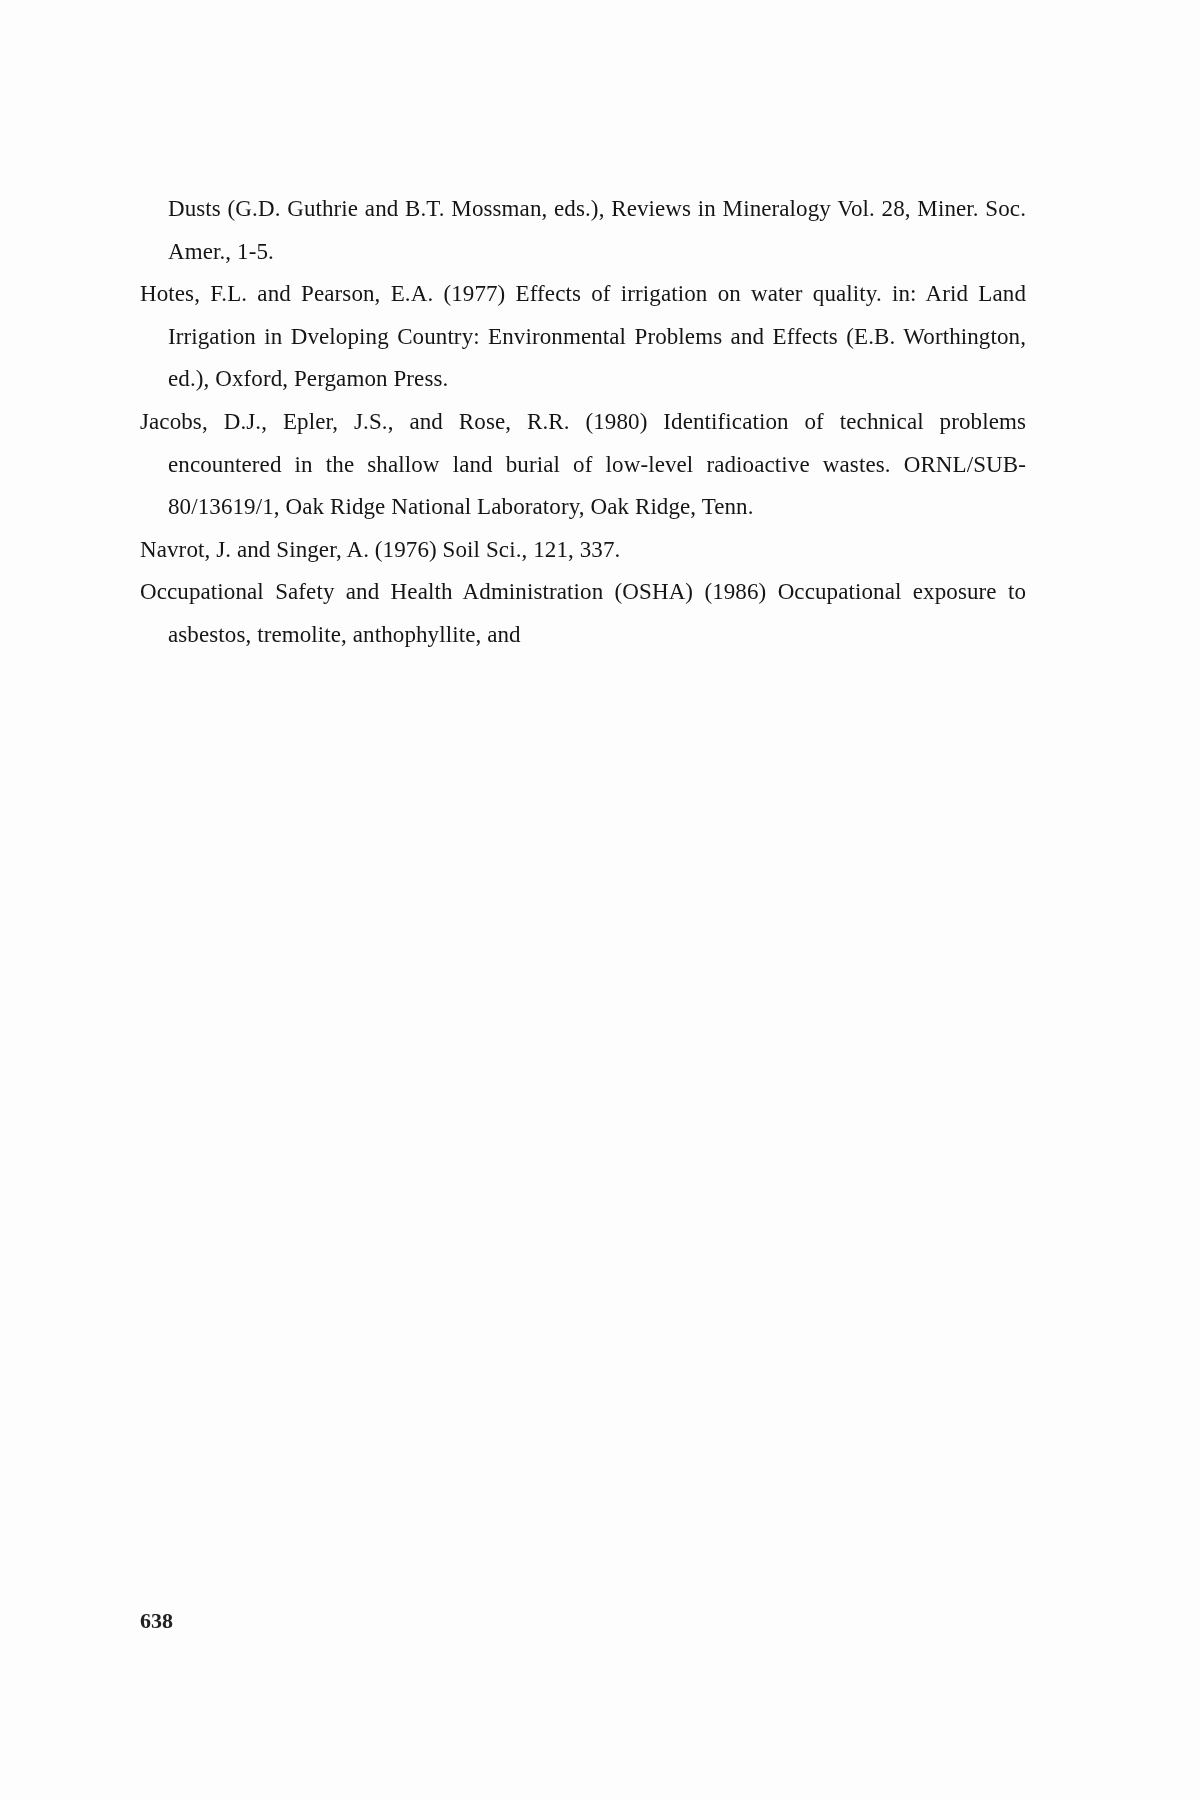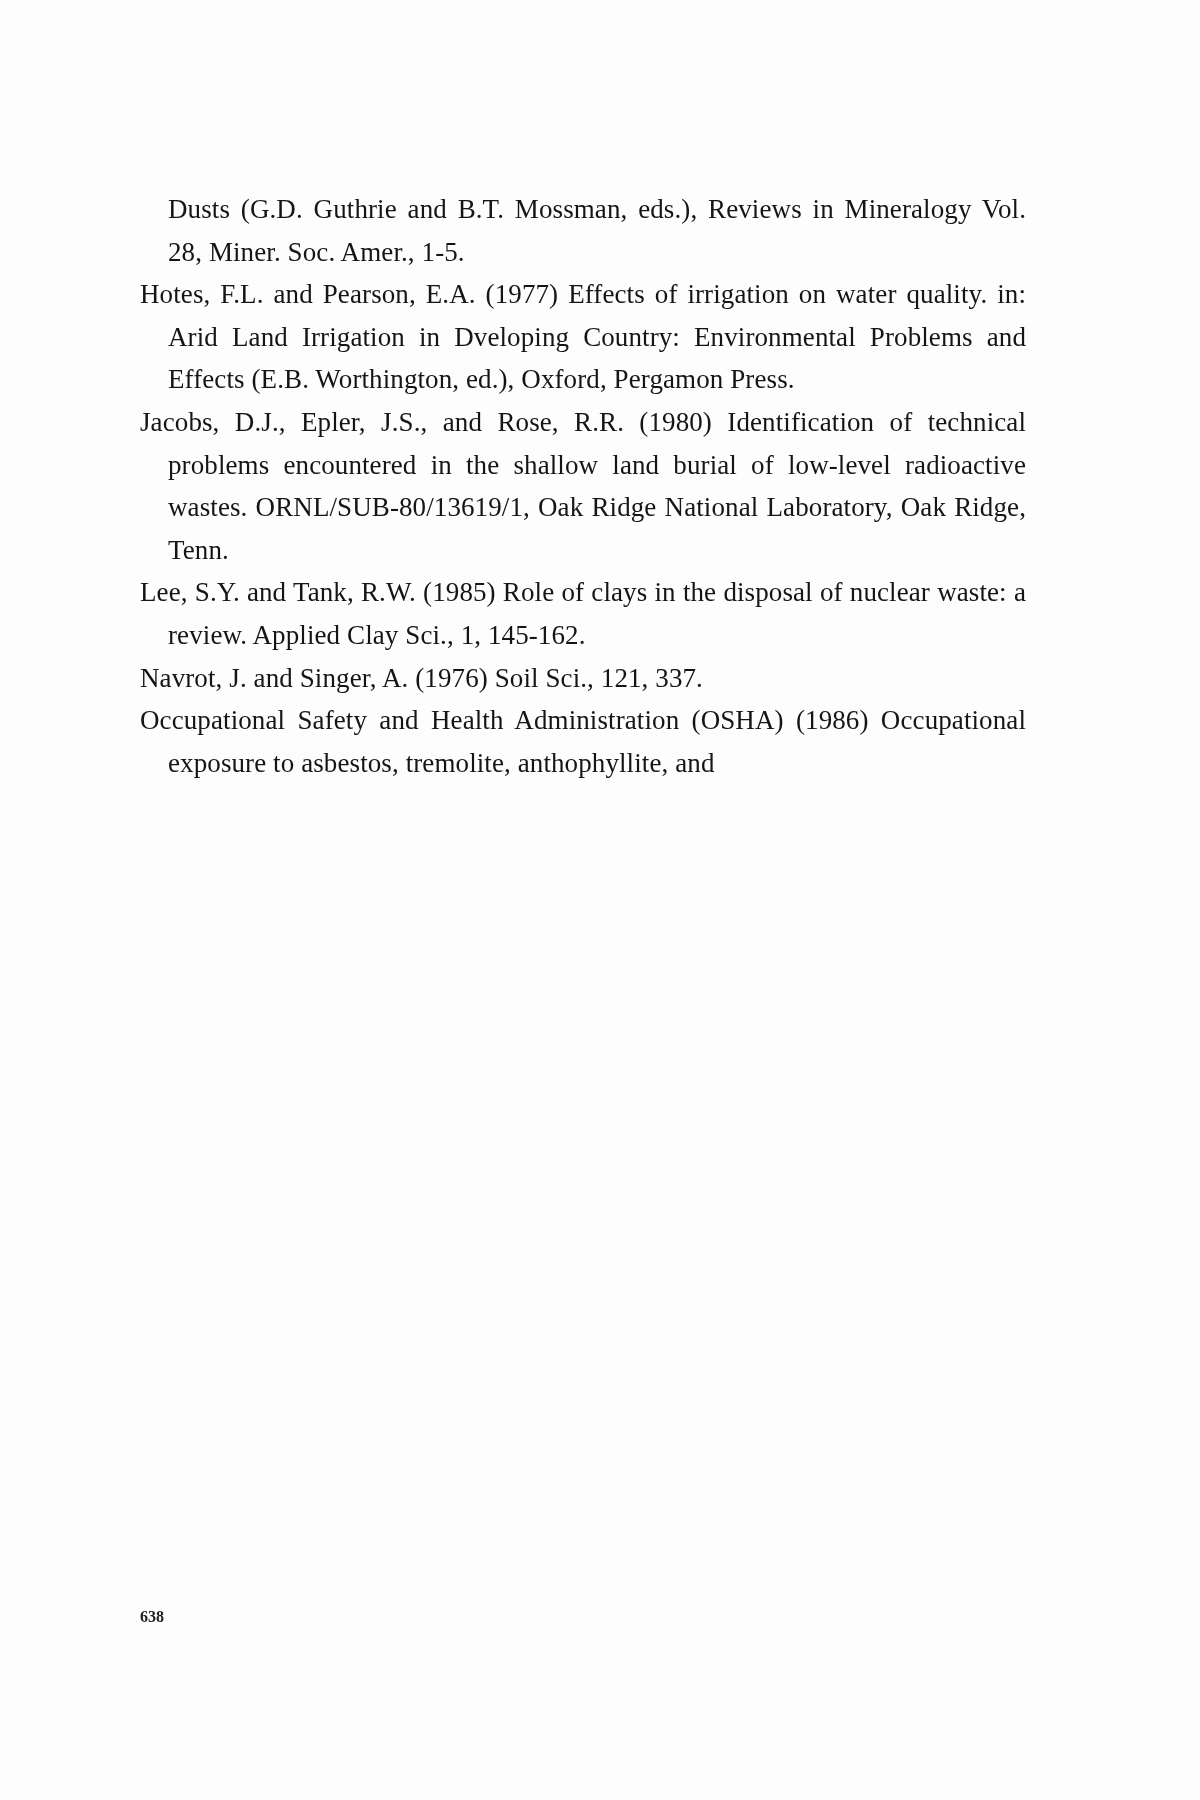--- a/index.html
+++ b/index.html
@@ -24,49 +24,48 @@
     .refs {
       position: absolute;
       left: 140px;
       top: 188px;
       width: 886px;
       margin: 0;
       padding: 0;
       list-style: none;
     }
     .ref {
-      font-size: 27px;
+      font-size: 23px;
       line-height: 42.6px;
       padding-left: 28px;
       text-indent: -28px;
       text-align: justify;
       letter-spacing: 0.1px;
       margin: 0;
     }
     .ref.continuation {
       padding-left: 28px;
       text-indent: 0;
     }
     .page-number {
       position: absolute;
       left: 140px;
       top: 1608px;
-      font-size: 16px;
+      font-size: 22px;
       font-weight: bold;
       font-family: "Liberation Serif", "DejaVu Serif", serif;
       color: #222;
     }
   </style>
 </head>
 <body>
 
 <div class="page">
   <ul class="refs">
     <li class="ref continuation">Dusts (G.D. Guthrie and B.T. Mossman, eds.), Reviews in Mineralogy Vol. 28, Miner. Soc. Amer., 1-5.</li>
     <li class="ref">Hotes, F.L. and Pearson, E.A. (1977) Effects of irrigation on water quality. in: Arid Land Irrigation in Dveloping Country: Environmental Problems and Effects (E.B. Worthington, ed.), Oxford, Pergamon Press.</li>
     <li class="ref">Jacobs, D.J., Epler, J.S., and Rose, R.R. (1980) Identification of technical problems encountered in the shallow land burial of low-level radioactive wastes. ORNL/SUB-80/13619/1, Oak Ridge National Laboratory, Oak Ridge, Tenn.</li>
-    <li class="ref">Lee, S.Y. and Tank, R.W. (1985) Role of clays in the disposal of nuclear waste: a review. Applied Clay Sci., 1, 145-162.</li>
     <li class="ref">Navrot, J. and Singer, A. (1976) Soil Sci., 121, 337.</li>
     <li class="ref">Occupational Safety and Health Administration (OSHA) (1986) Occupational exposure to asbestos, tremolite, anthophyllite, and</li>
   </ul>
 
   <div class="page-number">638</div>
 </div>
 
 </body></html>

